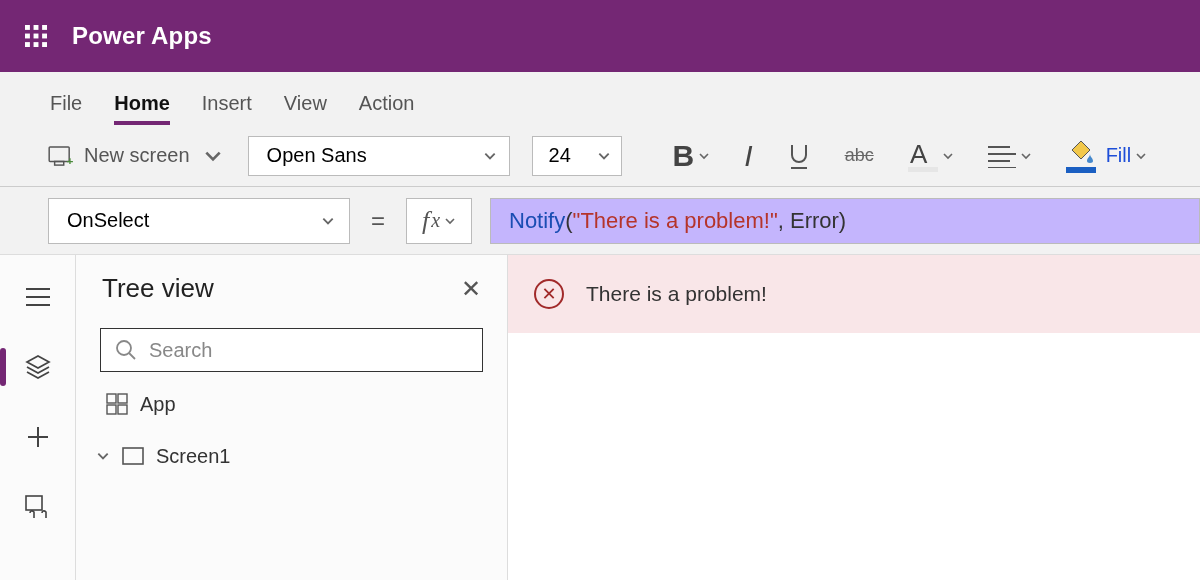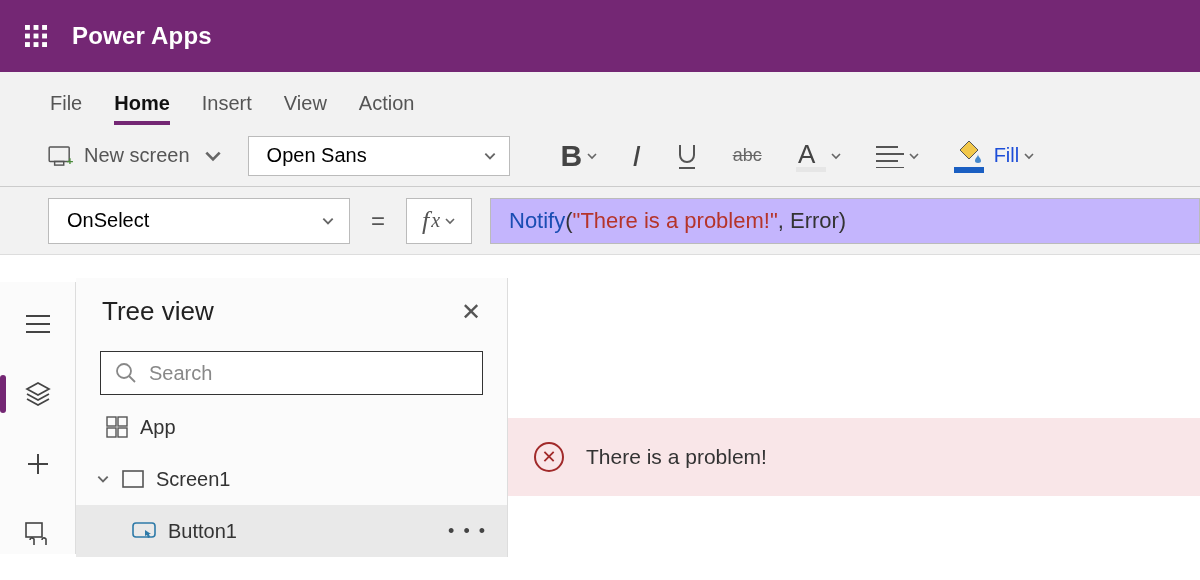--- a/index.html
+++ b/index.html
@@ -31,21 +31,21 @@
   .fbar { height: 68px; background: #f2f2f2; display: flex; align-items: center; padding: 0 0 0 48px; gap: 18px; border-bottom: 1px solid #ddd; }
   .prop-select { height: 46px; flex: 0 0 302px; border: 1px solid #bbb; background: #fff; display: flex; align-items: center; justify-content: space-between; padding: 0 14px 0 18px; font-size: 20px; cursor: pointer; }
   .equals { font-size: 24px; color: #555; width: 20px; text-align: center; }
   .fx-btn { height: 46px; width: 66px; border: 1px solid #bbb; background: #fff; display: flex; align-items: center; justify-content: center; gap: 4px; cursor: pointer; }
   .formula-edit { height: 46px; flex: 1; border: 1px solid #bbb; background: #c4b5fd; display: flex; align-items: center; padding: 0 18px; font-family: Consolas, "Courier New", monospace; font-size: 22px; color: #333; }
   .tok-fn { color: #1a4db3; }
   .tok-str { color: #b5342a; }
   .tok-blk { color: #333; }
 
   
-  .lower { display: flex; height: calc(580px - 72px - 53px - 62px - 68px); align-items: center; }
+  .lower { display: flex; height: calc(580px - 72px - 53px - 62px - 68px); }
   .rail { width: 76px; border-right: 1px solid #ddd; background: #fbfbfb; display: flex; flex-direction: column; align-items: center; gap: 30px; padding-top: 22px; }
   .rail-btn { width: 40px; height: 40px; display: flex; align-items: center; justify-content: center; cursor: pointer; color: #444; position: relative; }
   .rail-btn.active::before { content: ""; position: absolute; left: -18px; width: 6px; height: 38px; background: #742774; border-radius: 3px; }
 
   .tree { width: 432px; background: #fbfbfb; border-right: 1px solid #ddd; display: flex; flex-direction: column; }
   .tree-head { display: flex; align-items: center; justify-content: space-between; padding: 18px 26px 6px 26px; }
   .tree-title { font-size: 26px; font-weight: 400; color: #222; }
   .tree-close { font-size: 24px; color: #555; cursor: pointer; }
   .search { margin: 18px 24px 6px 24px; height: 44px; border: 1px solid #333; background: #fff; display: flex; align-items: center; gap: 12px; padding: 0 14px; font-size: 20px; color: #888; cursor: text; }
   .tree-row { display: flex; align-items: center; gap: 12px; height: 52px; padding: 0 20px 0 30px; font-size: 20px; color: #333; cursor: pointer; }
@@ -112,20 +112,26 @@
       </svg>
   </div>
 
   <div class="font-select">
     <span>Open Sans</span>
     <svg class="chev" viewBox="0 0 12 12">
         <path d="M2 4l4 4 4-4"></path>
       </svg>
   </div>
 
+  <div class="size-select">
+    <span>24</span>
+    <svg class="chev" viewBox="0 0 12 12">
+        <path d="M2 4l4 4 4-4"></path>
+      </svg>
+  </div>
 
   <div class="sep"></div>
 
   <div class="tbtn">
     <span style="font-size:30px;font-weight:700;color:#444">B</span>
     <svg class="mini-chev" viewBox="0 0 12 12">
         <path d="M2 4l4 4 4-4"></path>
       </svg>
   </div>
   <div class="tbtn">
@@ -248,29 +254,20 @@
     </div>
     <div class="tree-row indent-1">
       <svg class="chev" viewBox="0 0 12 12">
           <path d="M2 4l4 4 4-4"></path>
         </svg>
       <svg width="22" height="18" viewBox="0 0 22 18">
           <rect x="1" y="1" width="20" height="16" fill="none" stroke="#555" stroke-width="1.6"></rect>
         </svg>
       <span>Screen1</span>
     </div>
-    <div class="tree-row indent-2 selected">
-      <svg width="24" height="18" viewBox="0 0 24 18">
-          <rect x="1" y="1" width="22" height="14" rx="3" fill="none" stroke="#2e7aa8" stroke-width="1.6"></rect>
-          <path d="M13 8v6l2-1 1 3 2-1-1-3 2-0z" fill="#2e7aa8"></path>
-        </svg>
-      <span>Button1</span>
-      <div class="spacer"></div>
-      <span class="dots">• • •</span>
-    </div>
   </div>
 
   <div class="canvas">
     <div class="notif">
       <div class="circ">✕</div>
       <div>There is a problem!</div>
     </div>
   </div>
 </div>
 

